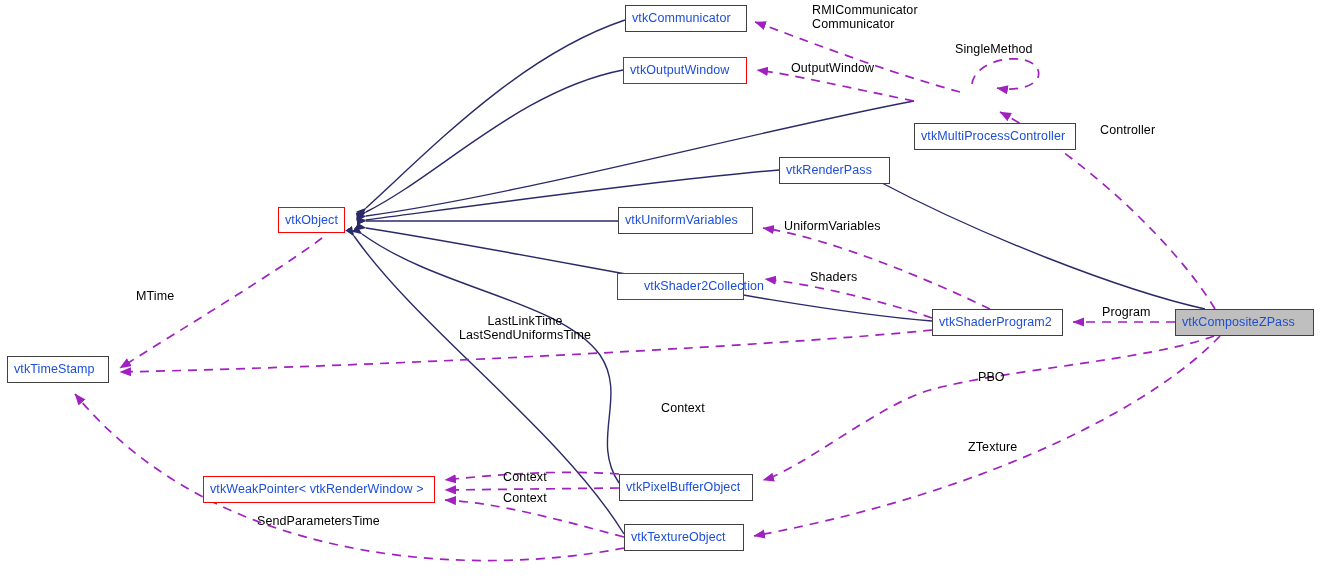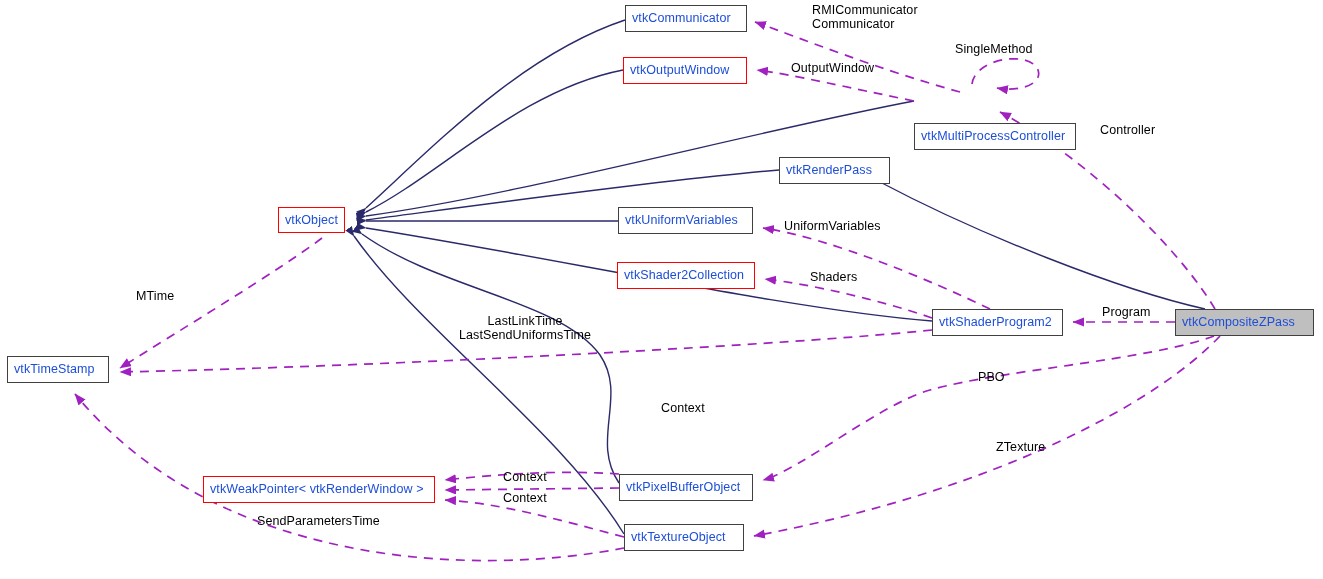--- a/index.html
+++ b/index.html
@@ -128,21 +128,21 @@
   </div>
 
   <div class="node" style="left:779px; top:157px; width:111px; height:27px;">
     <span class="node-label">vtkRenderPass</span>
   </div>
 
   <div class="node" style="left:618px; top:207px; width:135px; height:27px;">
     <span class="node-label">vtkUniformVariables</span>
   </div>
 
-  <div class="node red" style="left:617px; top:262px; width:138px; height:27px;">
+  <div class="node red" style="left:617px; top:273px; width:127px; height:27px;padding-left:20px;">
     <span class="node-label">vtkShader2Collection</span>
   </div>
 
   <div class="node" style="left:932px; top:309px; width:131px; height:27px;">
     <span class="node-label">vtkShaderProgram2</span>
   </div>
 
   <div class="node focus" style="left:1175px; top:309px; width:139px; height:27px;">
     <span class="node-label">vtkCompositeZPass</span>
   </div>
@@ -184,21 +184,21 @@
     <div>LastLinkTime</div>
     <div>LastSendUniformsTime</div>
   </div>
 
   <div class="edge-label" style="left:1102px; top:306px;">Program</div>
 
   <div class="edge-label" style="left:978px; top:371px;">PBO</div>
 
   <div class="edge-label" style="left:661px; top:402px;">Context</div>
 
-  <div class="edge-label" style="left:968px; top:441px;margin-left:28px;">ZTexture</div>
+  <div class="edge-label" style="left:968px; top:441px;">ZTexture</div>
 
   <div class="edge-label" style="left:503px; top:471px;">Context</div>
 
   <div class="edge-label" style="left:503px; top:492px;">Context</div>
 
   <div class="edge-label" style="left:257px; top:515px;">SendParametersTime</div>
 
 </div>
 
 </body></html>

